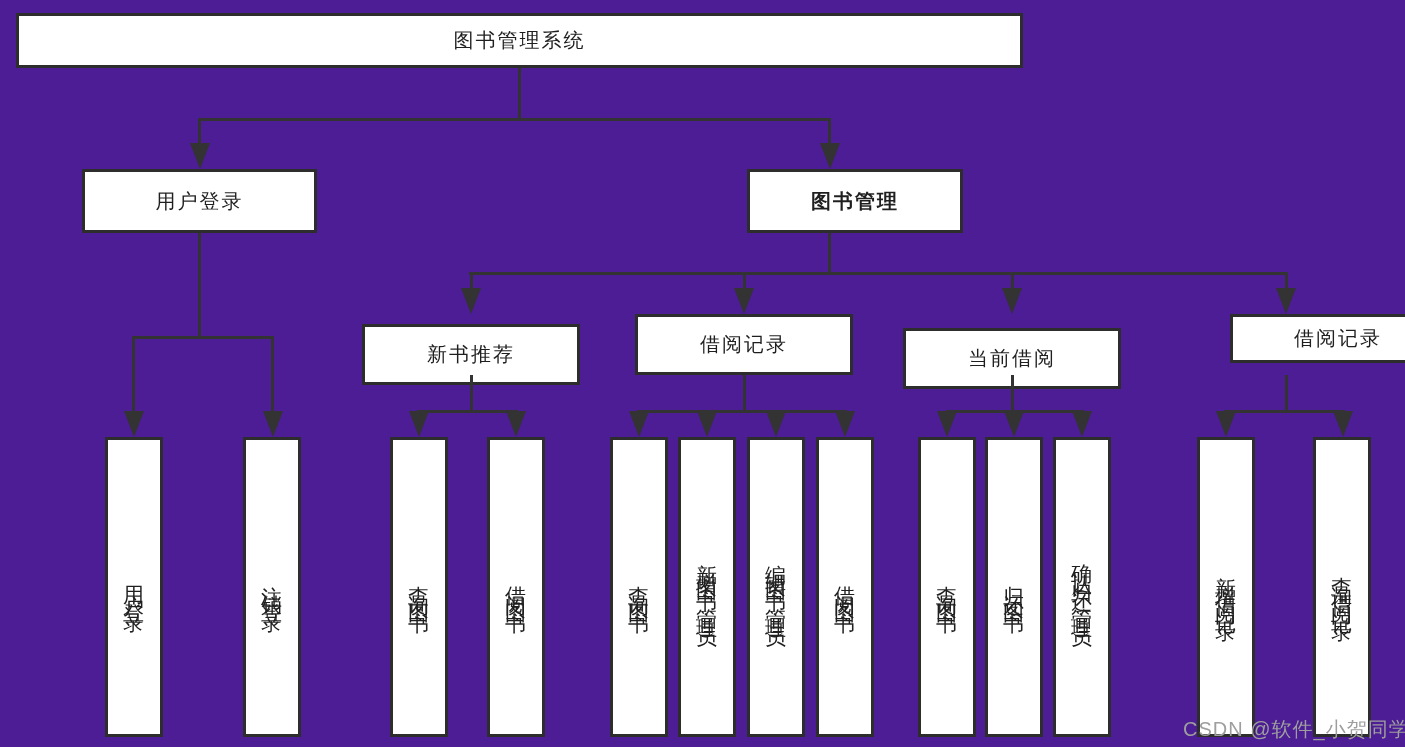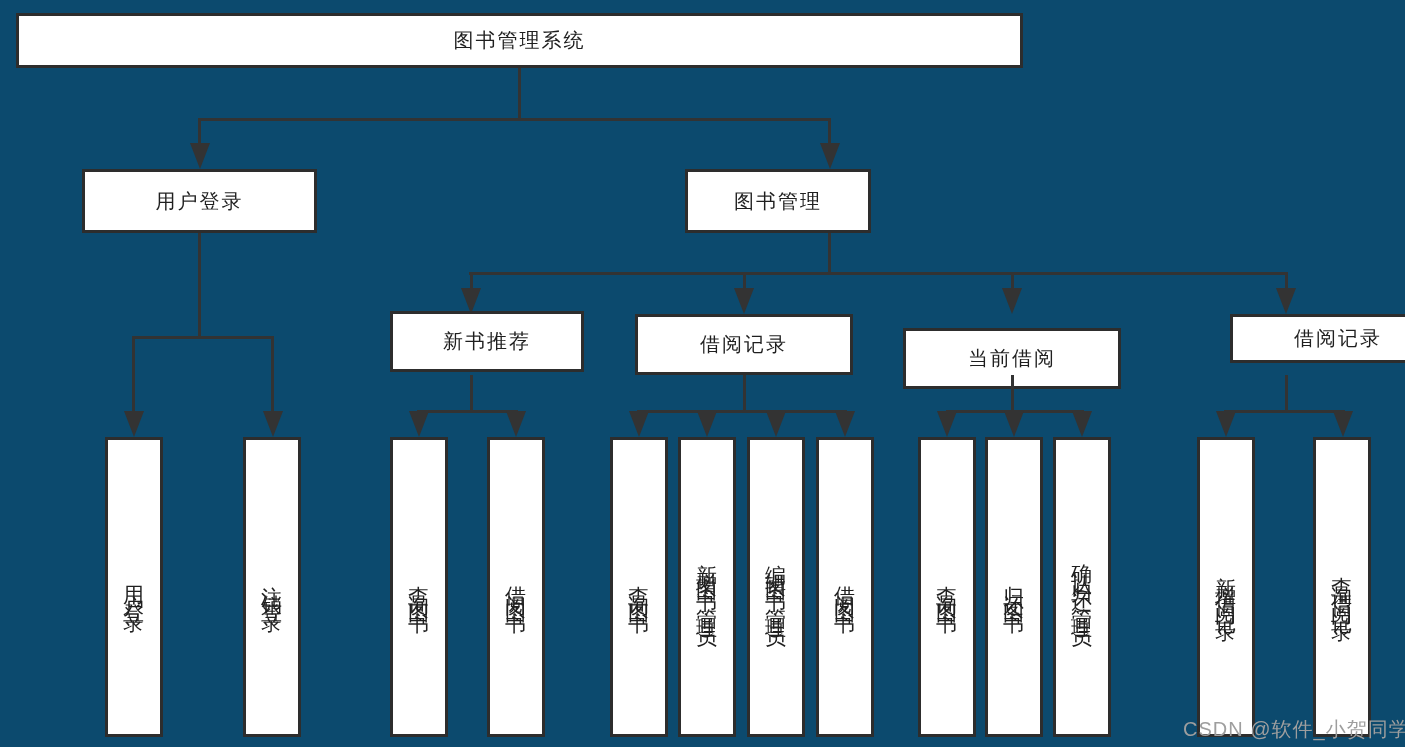--- a/index.html
+++ b/index.html
@@ -1,17 +1,17 @@
 <!DOCTYPE html>
 <html><head>
 <meta charset="utf-8">
 <style>
   html,body { margin:0; padding:0; background:#ffffff; }
   #stage {
-    position:relative; width:1405px; height:747px; background:#0c4a6e;
+    position:relative; width:1405px; height:747px; background:#4c1d95;
     font-family:"Liberation Sans","DejaVu Sans",sans-serif;
     overflow:hidden;
   }
   .box {
     position:absolute; box-sizing:border-box;
     border:3px solid #2d2d2d; background:#ffffff;
     display:flex; align-items:center; justify-content:center;
     color:#1f1f1f; font-size:20px; letter-spacing:2px;
     white-space:nowrap;
   }
@@ -48,21 +48,21 @@
   <div class="line" style="left:518px; top:68px; width:3px; height:52px;"></div>
   <div class="line" style="left:198px; top:118px; width:633px; height:3px;"></div>
   <div class="line" style="left:198px; top:118px; width:3px; height:30px;"></div>
   <div class="arrow" style="left:189.5px; top:143px;"></div>
   <div class="line" style="left:828px; top:118px; width:3px; height:30px;"></div>
   <div class="arrow" style="left:819.5px; top:143px;"></div>
 
   <div class="box" style="left:82px; top:169px; width:235px; height:64px;">
     <span>用户登录</span>
   </div>
-  <div class="box" style="left:685px; top:169px; width:186px; height:64px;">
+  <div class="box" style="left:747px; top:169px; width:216px; height:64px;font-weight:bold;">
     <span>图书管理</span>
   </div>
 
   <div class="line" style="left:198px; top:233px; width:3px; height:106px;"></div>
   <div class="line" style="left:132px; top:336px; width:142px; height:3px;"></div>
   <div class="line" style="left:132px; top:336px; width:3px; height:80px;"></div>
   <div class="arrow" style="left:123.5px; top:411px;"></div>
   <div class="line" style="left:271px; top:336px; width:3px; height:80px;"></div>
   <div class="arrow" style="left:262.5px; top:411px;"></div>
 
@@ -70,21 +70,21 @@
   <div class="line" style="left:469px; top:272px; width:819px; height:3px;"></div>
   <div class="line" style="left:469.5px; top:272px; width:3px; height:20px;"></div>
   <div class="arrow" style="left:461px; top:288px;"></div>
   <div class="line" style="left:742.5px; top:272px; width:3px; height:20px;"></div>
   <div class="arrow" style="left:734px; top:288px;"></div>
   <div class="line" style="left:1010.5px; top:272px; width:3px; height:20px;"></div>
   <div class="arrow" style="left:1002px; top:288px;"></div>
   <div class="line" style="left:1284.5px; top:272px; width:3px; height:20px;"></div>
   <div class="arrow" style="left:1276px; top:288px;"></div>
 
-  <div class="box" style="left:362px; top:311px; width:194px; height:61px;margin-left:28px;">
+  <div class="box" style="left:362px; top:324px; width:218px; height:61px;">
     <span>新书推荐</span>
   </div>
   <div class="box" style="left:635px; top:314px; width:218px; height:61px;">
     <span>借阅记录</span>
   </div>
   <div class="box" style="left:903px; top:328px; width:218px; height:61px;">
     <span>当前借阅</span>
   </div>
   <div class="box" style="left:1230px; top:314px; width:216px; height:49px;">
     <span>借阅记录</span>

